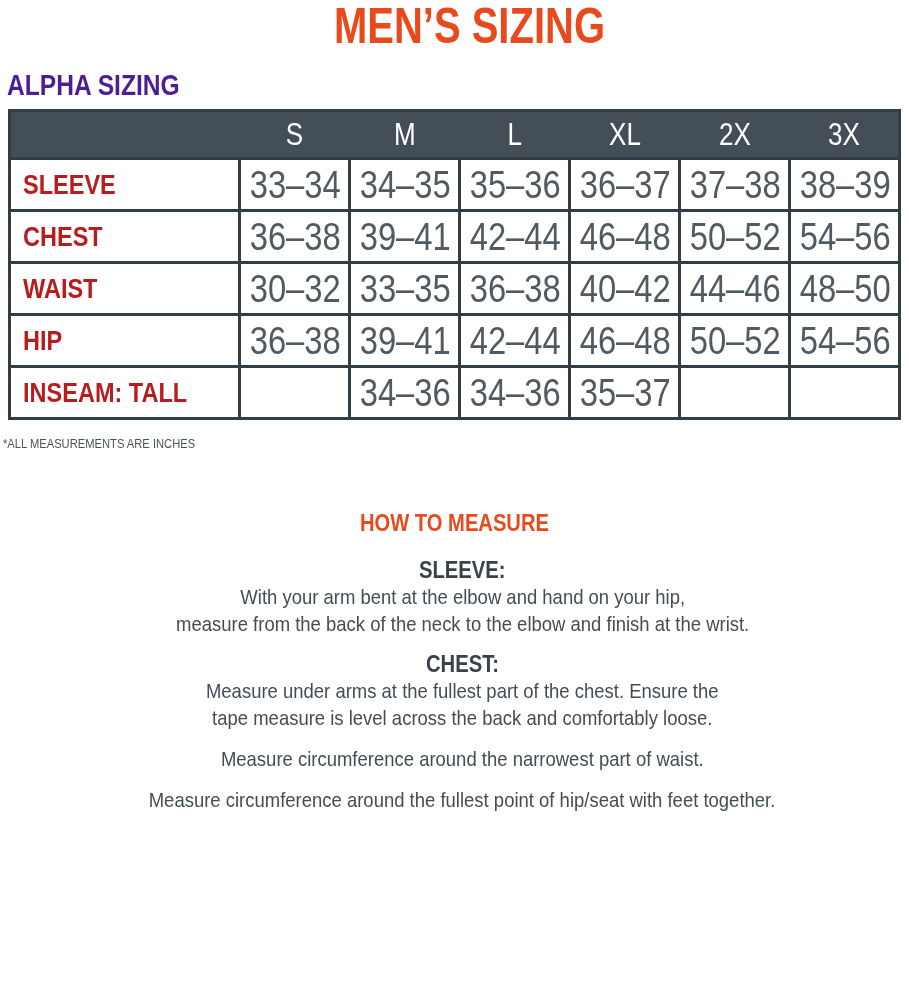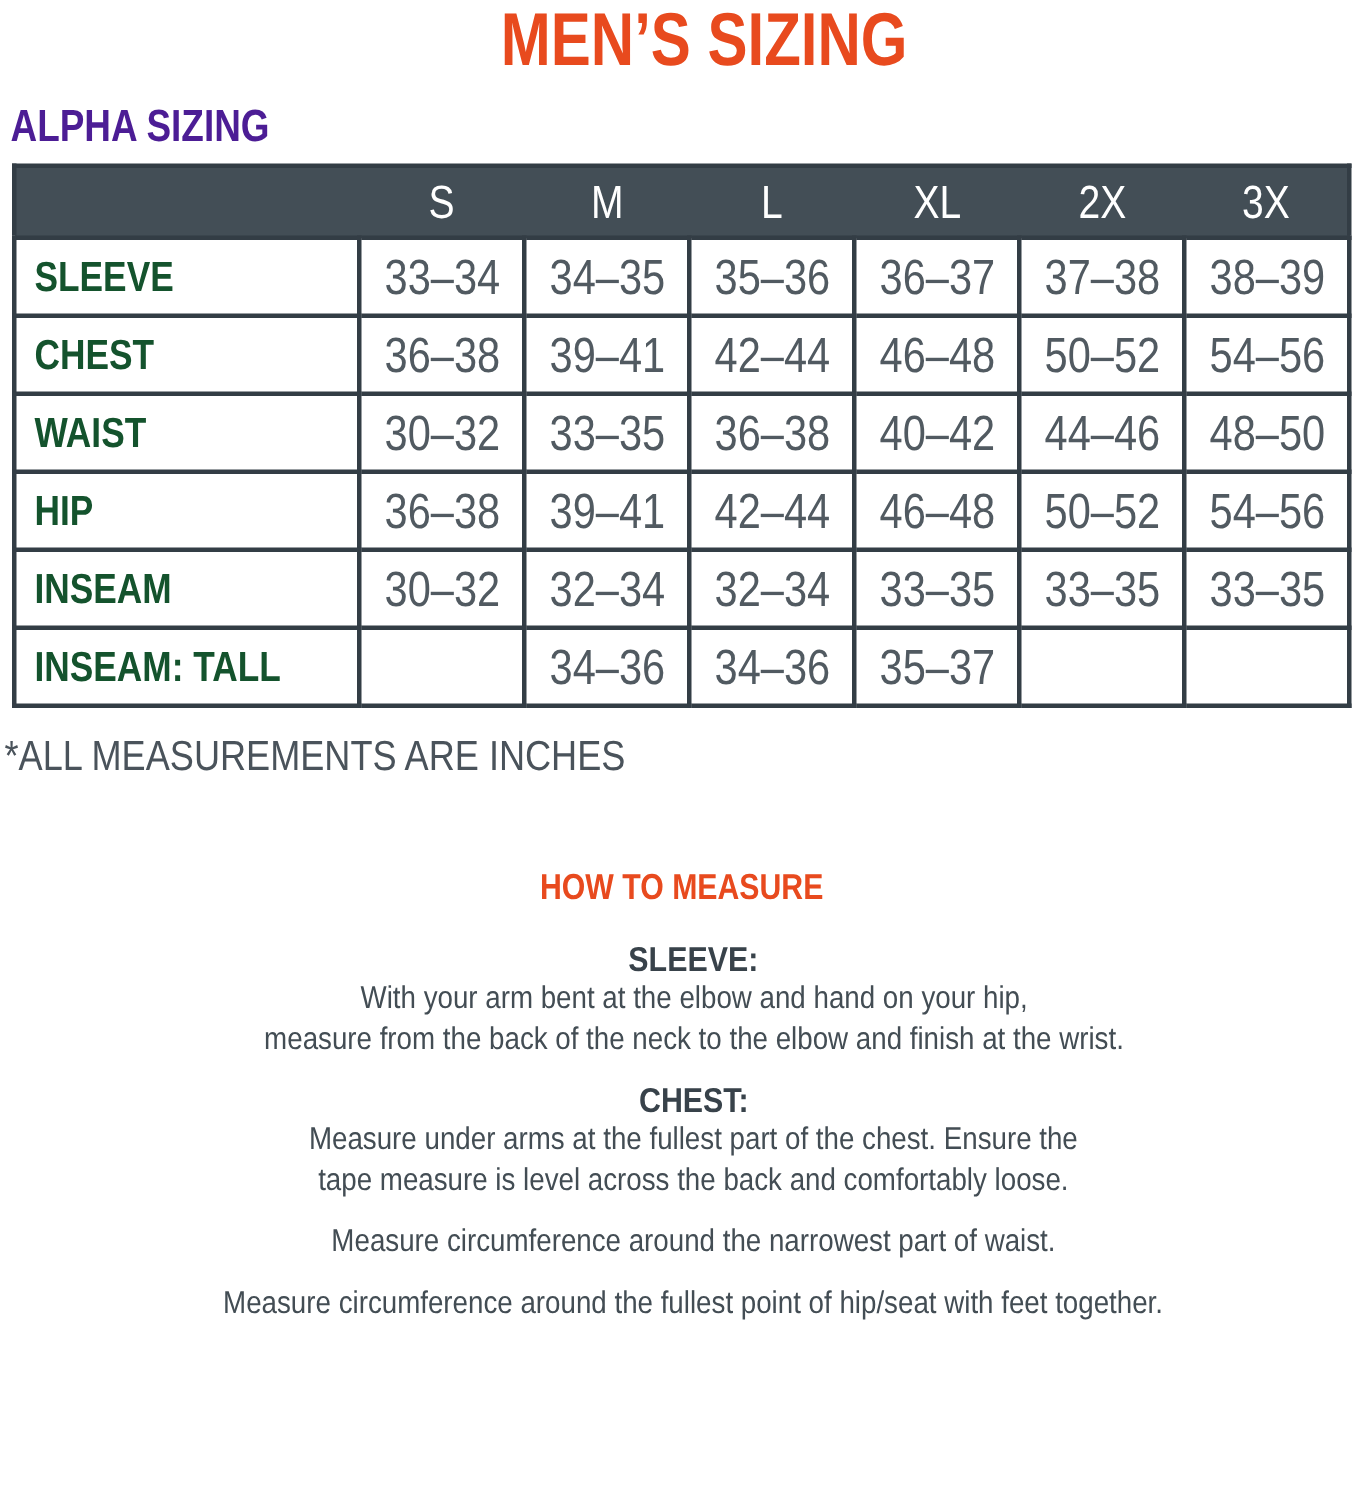--- a/index.html
+++ b/index.html
@@ -52,40 +52,40 @@
     height: 48px;
     color: #ffffff;
     font-weight: 400;
     font-size: 31px;
     text-align: center;
     vertical-align: middle;
   }
   table.sizing tbody td {
     border: 3px solid #333d45;
     height: 52px;
-    text-align: center;
+    text-align: right;
     vertical-align: middle;
-    font-size: 33px;
+    font-size: 39px;
     font-weight: 400;
     color: #515a61;
     background: #ffffff;
   }
   table.sizing tbody td.rowlabel {
     text-align: left;
     padding-left: 12px;
     font-weight: bold;
     font-size: 28px;
-    color: #14532d;
+    color: #b91c1c;
   }
   
   table.sizing { border: 3px solid #333d45; }
 
   .footnote {
     margin: 16px 0 0 3px;
-    font-size: 28px;
+    font-size: 13px;
     color: #4a535b;
     font-weight: 400;
   }
   .footnote .cond { transform: scaleX(0.86); }
 
   
   .measure-title {
     margin-top: 57px;
     text-align: center;
     color: #e84a1e;
@@ -173,29 +173,20 @@
     <tr>
       <td class="rowlabel"><span class="cond cond-left">HIP</span></td>
       <td><span class="cond">36–38</span></td>
       <td><span class="cond">39–41</span></td>
       <td><span class="cond">42–44</span></td>
       <td><span class="cond">46–48</span></td>
       <td><span class="cond">50–52</span></td>
       <td><span class="cond">54–56</span></td>
     </tr>
     <tr>
-      <td class="rowlabel"><span class="cond cond-left">INSEAM</span></td>
-      <td><span class="cond">30–32</span></td>
-      <td><span class="cond">32–34</span></td>
-      <td><span class="cond">32–34</span></td>
-      <td><span class="cond">33–35</span></td>
-      <td><span class="cond">33–35</span></td>
-      <td><span class="cond">33–35</span></td>
-    </tr>
-    <tr>
       <td class="rowlabel"><span class="cond cond-left">INSEAM: TALL</span></td>
       <td><span class="cond"></span></td>
       <td><span class="cond">34–36</span></td>
       <td><span class="cond">34–36</span></td>
       <td><span class="cond">35–37</span></td>
       <td><span class="cond"></span></td>
       <td><span class="cond"></span></td>
     </tr>
   </tbody>
 </table>

